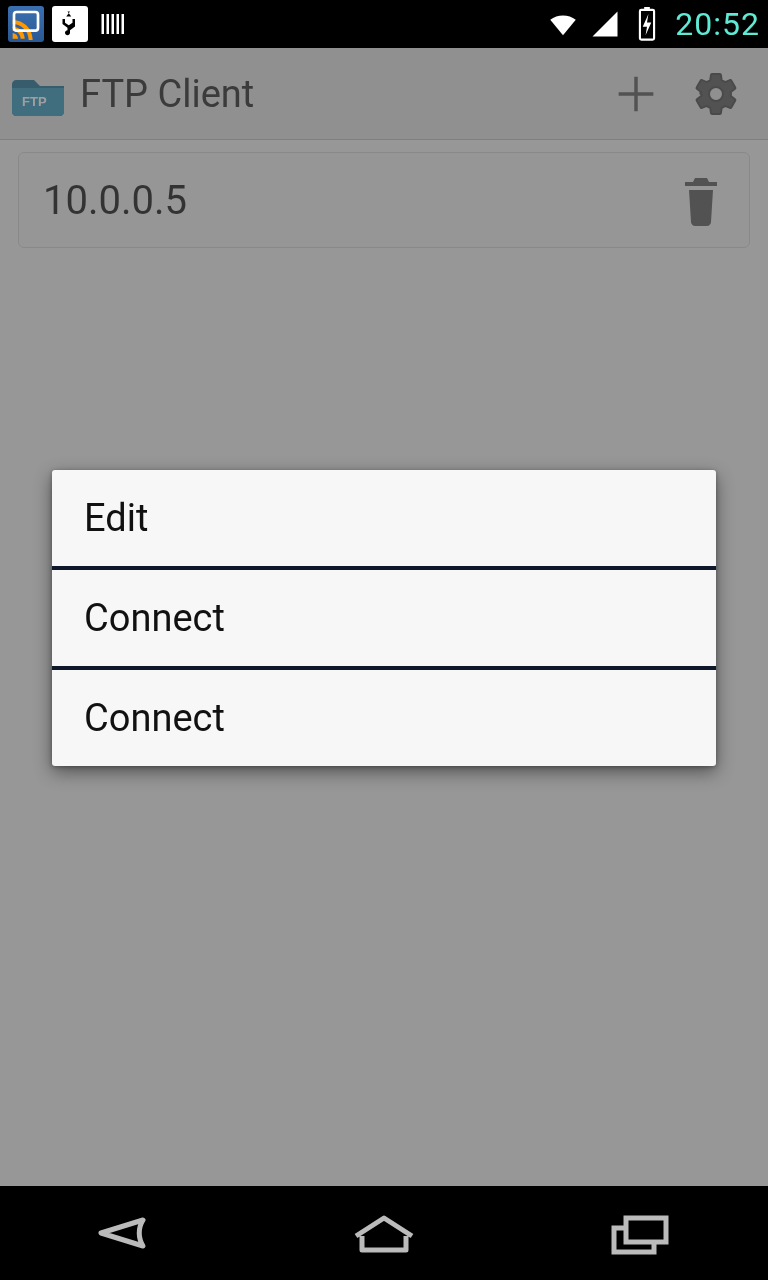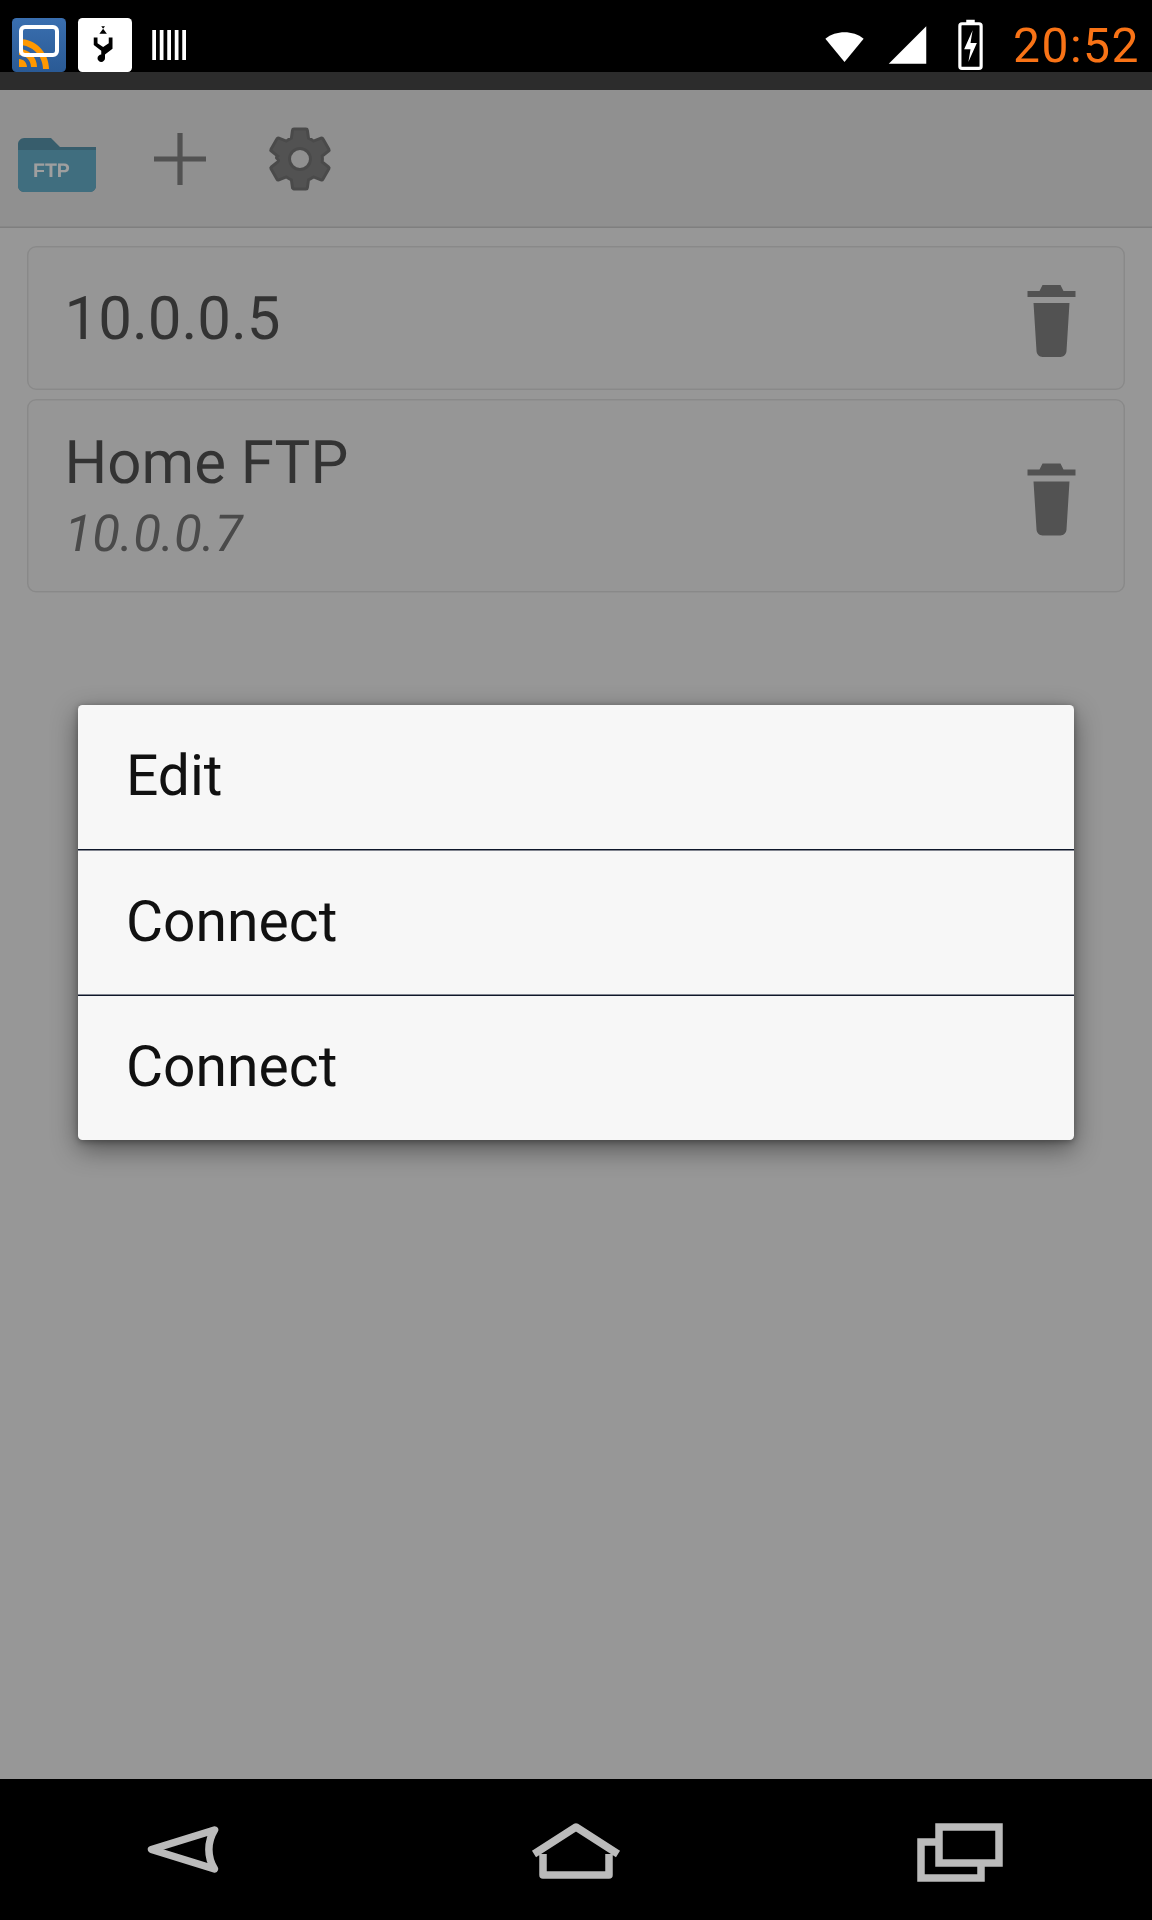--- a/index.html
+++ b/index.html
@@ -1,21 +1,21 @@
 <!DOCTYPE html>
 <html><head>
 <meta charset="utf-8">
 <style>
   * { box-sizing: border-box; margin: 0; padding: 0; }
   html, body { width: 768px; height: 1280px; overflow: hidden; font-family: Roboto, "Helvetica Neue", Arial, sans-serif; }
   body { background: #eeeeee; position: relative; }
 
   
   .status-bar {
-    height: 60px; background: #000; color: #f97316;
+    height: 48px; background: #000; color: #5eead4;
     display: flex; align-items: center; justify-content: space-between;
     padding: 0 8px; font-size: 30px; font-weight: 400; text-align: center;
   }
   .status-left, .status-right { display: flex; align-items: center; gap: 8px; }
   .status-right { gap: 6px; }
   .sicon { width: 36px; height: 36px; display: flex; align-items: center; justify-content: center; }
   .cast-icon { background: #fff; border-radius: 3px; position: relative; }
   .cast-icon svg { position: absolute; top: 2px; left: 2px; }
   .usb-icon { background: #fff; border-radius: 3px; color:#000; }
   .bar-icon { color:#fff; }
@@ -56,21 +56,21 @@
     background: rgba(80,80,80,0.55);
   }
   .dialog {
     position: absolute; left: 52px; right: 52px; top: 470px;
     background: #f7f7f7; border-radius: 3px;
     box-shadow: 0 6px 18px rgba(0,0,0,0.45), 0 1px 4px rgba(0,0,0,0.3);
     overflow: hidden;
   }
   .dialog-item {
     padding: 26px 32px; font-size: 38px; color: #111;
-    border-bottom: 1px solid #0f172a;
+    border-bottom: 4px solid #0f172a;
   }
   .dialog-item:last-child { border-bottom: none; }
 </style>
 </head>
 <body>
 
 <div class="status-bar">
   <div class="status-left">
     <div class="sicon cast-icon" style="background:linear-gradient(#3a6fb0,#2a5a95);">
       <svg width="32" height="32" viewBox="0 0 24 24">
@@ -112,47 +112,37 @@
 </div>
 
 <div class="action-bar">
   <div class="app-icon">
     <svg width="56" height="48" viewBox="0 0 56 48">
       <path fill="#1a6e8e" d="M4 10h18l6 6h24v26c0 2-2 4-4 4H4c-2 0-4-2-4-4V14c0-2 2-4 4-4z"></path>
       <path fill="#2d93b8" d="M4 18h48v24c0 2-2 4-4 4H4c-2 0-4-2-4-4V18z"></path>
       <text x="10" y="36" font-size="13" fill="#fff" font-family="Arial" font-weight="bold">FTP</text>
     </svg>
   </div>
+  <div class="app-title">FTP Client</div>
   <div class="ab-btn">
     <svg width="52" height="52" viewBox="0 0 24 24">
         <path stroke="#555" stroke-width="1.6" d="M12 4v16M4 12h16"></path>
       </svg>
   </div>
   <div class="ab-btn">
     <svg width="48" height="48" viewBox="0 0 24 24">
         <path fill="#555" d="M19.4 13c.04-.33.07-.66.07-1s-.03-.67-.07-1l2.1-1.65c.19-.15.24-.42.12-.64l-2-3.46c-.12-.22-.39-.3-.61-.22l-2.49 1c-.52-.4-1.08-.73-1.69-.98l-.38-2.65C14.42 2.18 14.22 2 13.98 2h-4c-.24 0-.44.18-.47.4l-.38 2.65c-.61.25-1.17.59-1.69.98l-2.49-1c-.22-.08-.49 0-.61.22l-2 3.46c-.12.22-.07.49.12.64L4.57 11c-.4.33-.7.66-.07 1s.3.67.07 1l-2.11 1.65c-.19.15-.24.42-.12.64l2 3.46c.12.22.39.3.61.22l2.49-1c.52.4 1.08.73 1.69.98l.38 2.65c.3.22.23.4.47.4h4c.24 0 .44-.18.47-.4l.38-2.65c.61-.25 1.17-.58 1.69-.98l2.49 1c.22.08.49 0 .61-.22l2-3.46c.12-.22.07-.49-.12-.64L19.4 13zM12 15.5A3.5 3.5 0 1 1 12 8.5a3.5 3.5 0 0 1 0 7z"></path>
       </svg>
   </div>
 </div>
 
 <div class="server-list">
   <div class="server-item">
     <div class="server-text">
       <span class="server-title">10.0.0.5</span>
-    </div>
-    <div class="trash">
-      <svg width="48" height="56" viewBox="0 0 24 28">
-          <path fill="#555" d="M9 3h6l1 2h4v2H4V5h4l1-2zM6 9h12l-1 16c0 1-1 2-2 2H9c-1 0-2-1-2-2L6 9z"></path>
-        </svg>
-    </div>
-  </div>
-  <div class="server-item">
-    <div class="server-text">
-      <span class="server-title">Home FTP</span>
-      <span class="server-sub">10.0.0.7</span>
     </div>
     <div class="trash">
       <svg width="48" height="56" viewBox="0 0 24 28">
           <path fill="#555" d="M9 3h6l1 2h4v2H4V5h4l1-2zM6 9h12l-1 16c0 1-1 2-2 2H9c-1 0-2-1-2-2L6 9z"></path>
         </svg>
     </div>
   </div>
 </div>
 
 <div class="scrim"></div>

